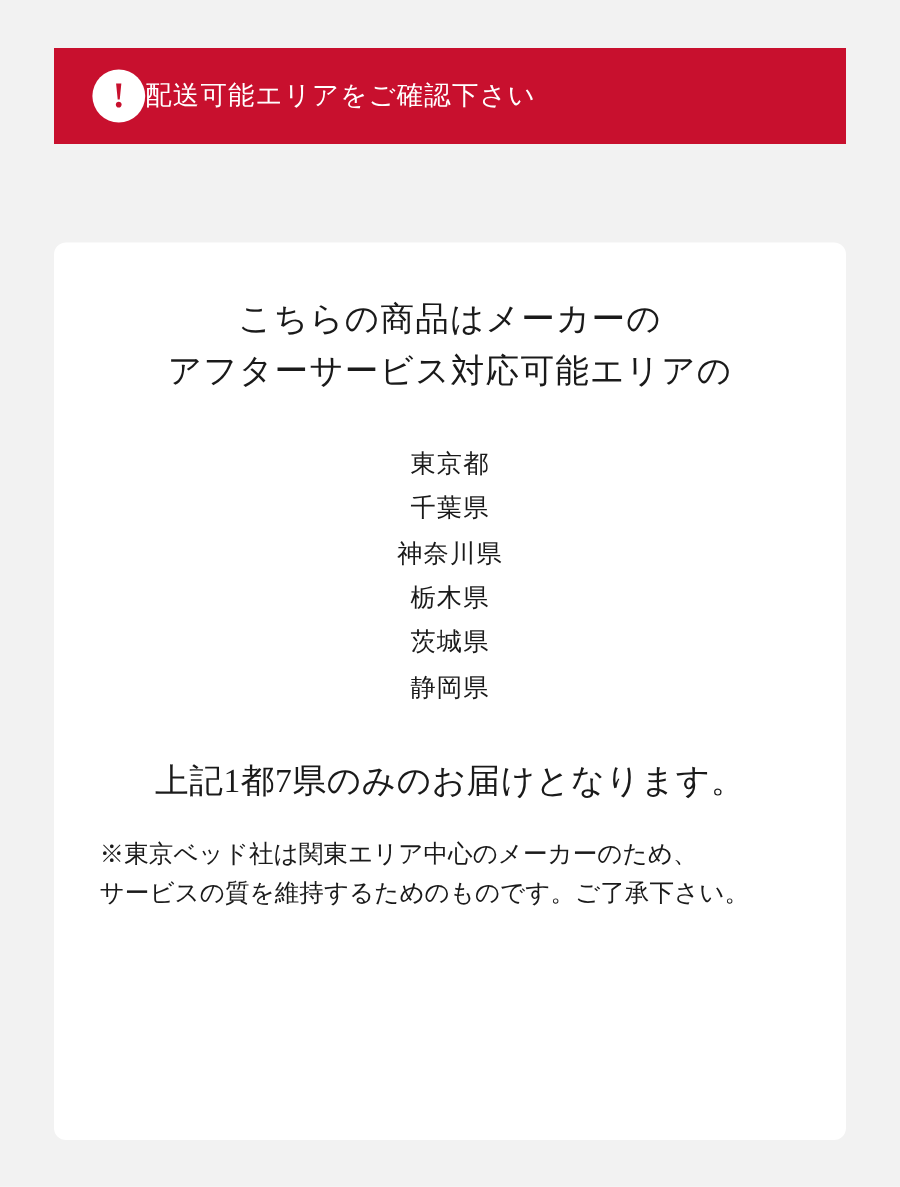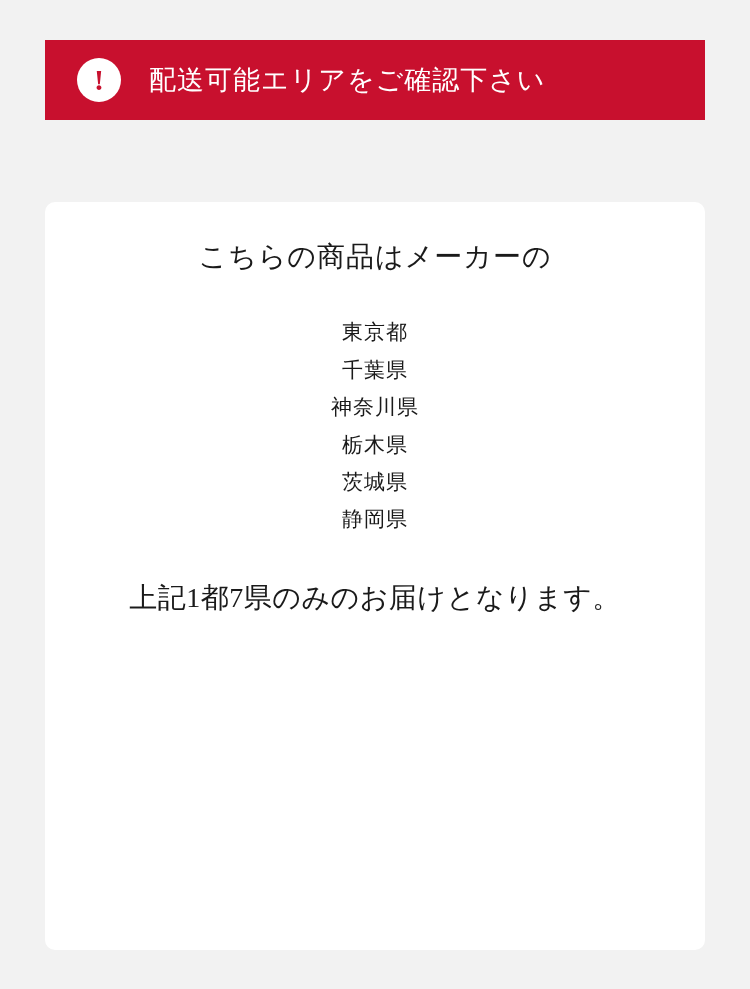--- a/index.html
+++ b/index.html
@@ -44,23 +44,22 @@
     display: flex;
     align-items: center;
     justify-content: center;
     font-family: "Liberation Serif", serif;
     font-weight: bold;
     font-size: 30px;
     line-height: 1;
     flex: 0 0 auto;
   }
   .banner-title {
-    margin-left: 28px;
     color: #ffffff;
-    font-size: 27px;
+    font-size: 22px;
     letter-spacing: 1px;
     font-family: "Liberation Serif", "DejaVu Serif", serif;
     white-space: nowrap;
   }
 
   
   .card {
     position: absolute;
     left: 45px;
     top: 202px;
@@ -70,21 +69,21 @@
     border-radius: 10px;
     box-sizing: border-box;
     padding: 26px 30px 20px 30px;
     text-align: center;
   }
 
   .lead {
     font-size: 28px;
     line-height: 1.55;
     letter-spacing: 1px;
-    margin: 7px;
+    margin: 17px;
   }
   .lead .lead-line {
     display: block;
   }
 
   .area-list {
     list-style: none;
     margin: 36px 0 0 0;
     padding: 0;
   }
@@ -121,28 +120,33 @@
 
   <div class="banner">
     <span class="banner-icon">!</span>
     <span class="banner-title">配送可能エリアをご確認下さい</span>
   </div>
 
   <div class="card">
 
     <p class="lead">
       <span class="lead-line">こちらの商品はメーカーの</span>
+      <span class="lead-line">アフターサービス対応可能エリアの</span>
     </p>
 
     <ul class="area-list">
       <li>東京都</li>
       <li>千葉県</li>
       <li>神奈川県</li>
       <li>栃木県</li>
       <li>茨城県</li>
       <li>静岡県</li>
     </ul>
 
     <p class="summary">上記1都7県のみのお届けとなります。</p>
 
+    <p class="note">
+      <span class="note-line">※東京ベッド社は関東エリア中心のメーカーのため、</span>
+      <span class="note-line">サービスの質を維持するためのものです。ご了承下さい。</span>
+    </p>
 
   </div>
 </div>
 
 </body></html>

